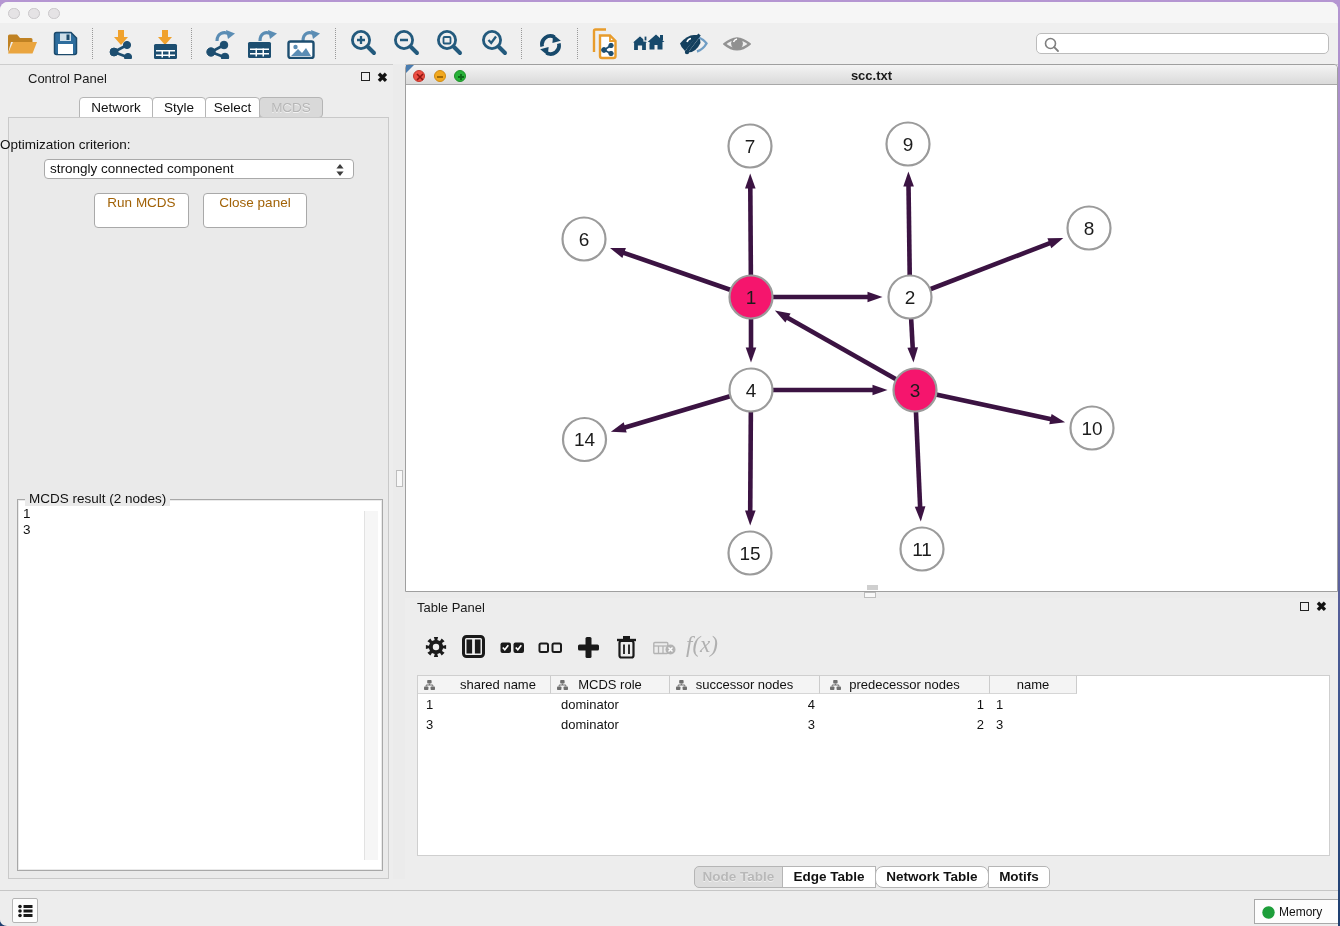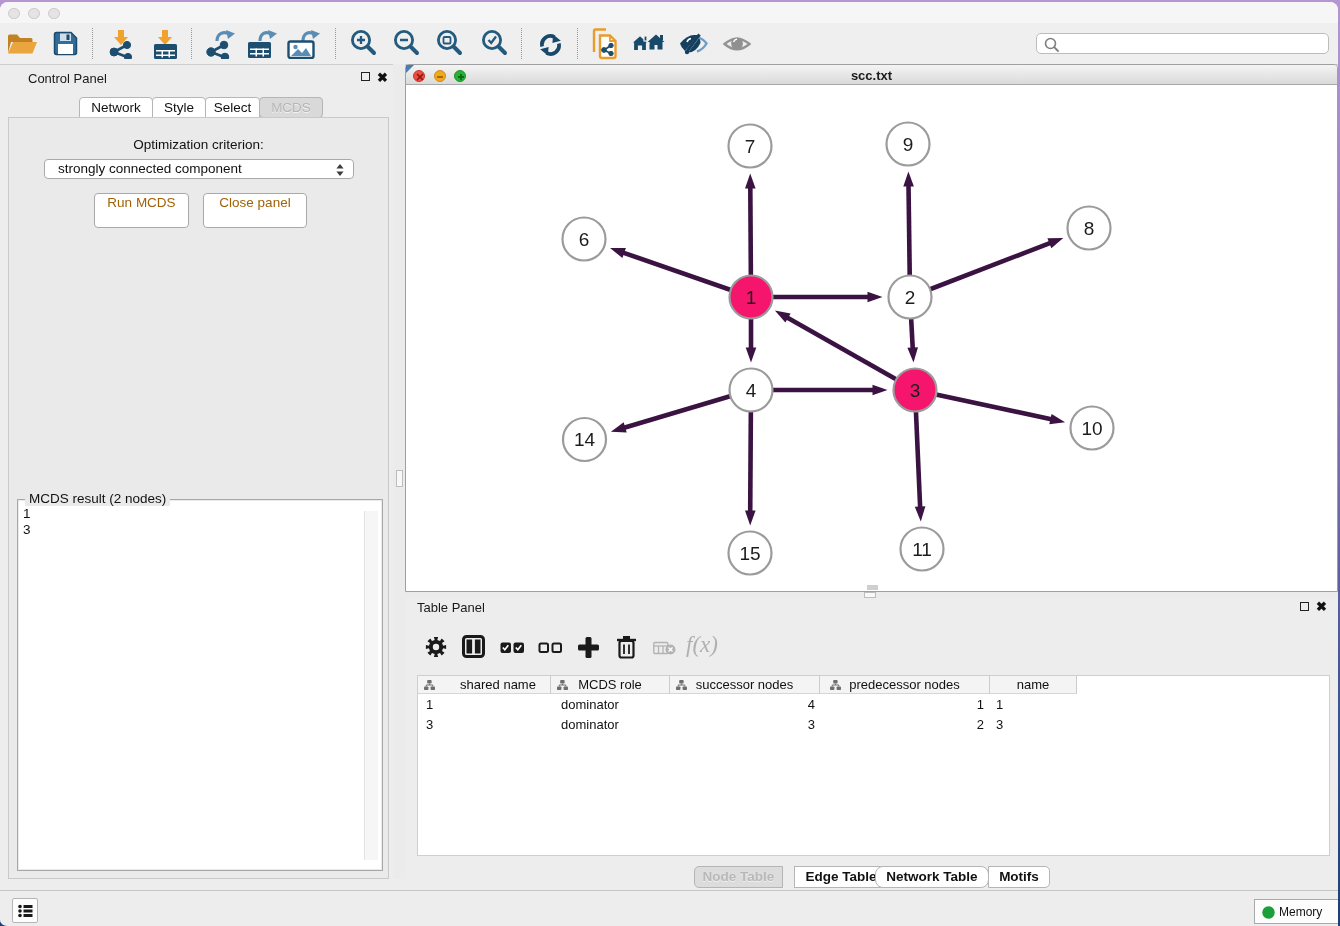--- a/index.html
+++ b/index.html
@@ -12,22 +12,22 @@
 .tl { position:absolute; top:5.5px; width:11.5px; height:11.5px; border-radius:50%; background:#e5e3e5; border:1px solid #c9c7c9; }
 #wtitle { position:absolute; top:3px; left:0; width:100%; text-align:center; font-size:13px; font-weight:700; color:#acacac; }
 #toolbar { position:absolute; left:0; top:23px; width:100%; height:42px; background:#efefef; border-bottom:1px solid #cdcdcd; }
 .tsep { position:absolute; top:5px; height:31px; width:0; border-left:1px dotted #999; }
 #searchbox { position:absolute; left:1036px; top:10px; width:293px; height:21px; background:#fff; border:1.5px solid #bcbcbc; border-radius:5px; }
 #cpanel-title { position:absolute; left:28px; top:71px; font-size:13px; color:#1a1a1a; }
 .sqico { position:absolute; width:9px; height:9px; border:1.6px solid #222; }
 .xico { position:absolute; font-size:13px; font-weight:700; color:#111; line-height:12px; }
 .tab { position:absolute; top:97px; height:21px; background:#fff; border:1px solid #b5b5b5; border-radius:4px 4px 0 0; font-size:13.5px; color:#111; text-align:center; line-height:19px; }
 #cp-content { position:absolute; left:8px; top:117px; width:381px; height:762px; background:#eaeaea; border:1px solid #c9c9c9; }
-#opt-label { position:absolute; left:0; top:137px; width:397px; text-align:center; font-size:13.5px; color:#111; }
-#combo { position:absolute; left:44px; top:159px; width:310px; height:20px; background:#fff; border:1.3px solid #a9a9a9; border-radius:4px; font-size:13.5px; color:#111; line-height:18px; padding-left:13px; }
+#opt-label { position:absolute; left:0; top:137px; width:397px; font-size:13.5px; color:#111; }
+#combo { position:absolute; left:44px; top:159px; width:310px; height:20px; background:#fff; border:1.3px solid #a9a9a9; border-radius:4px; font-size:13.5px; color:#111; line-height:18px; padding-left:5px; }
 .btn { position:absolute; top:193px; height:35px; background:#fff; border:1.3px solid #a9a9a9; border-radius:4px; font-size:13.5px; color:#a16207; text-align:center; line-height:18px; }
 #grpbox { position:absolute; left:17px; top:499px; width:366px; height:372px; border:1px solid #a8a8a8; }
 #grpbox-inner { position:absolute; left:1px; top:1px; width:362px; height:368px; background:#fff; }
 #grp-scroll { position:absolute; right:3px; top:10px; width:14px; height:349px; background:#f6f6f6; border-left:1px solid #e2e2e2; }
 #grp-label { position:absolute; left:25px; top:491px; background:#eaeaea; padding:0 4px; font-size:13.5px; color:#111; }
 #vdivider { position:absolute; left:393px; top:64px; width:12px; height:815px; background:#ebebeb; }
 #vhandle { position:absolute; left:396px; top:470px; width:7px; height:17px; background:#f8f8f8; border:1px solid #bdbdbd; }
 #netframe { position:absolute; left:405px; top:64px; width:933px; height:528px; border:1px solid #9f9f9f; border-radius:4px 4px 0 0; background:#fff; }
 #nettitle { position:absolute; left:0; top:0; width:100%; height:20px; background:linear-gradient(180deg,#f4f4f4,#dadada); border-bottom:1px solid #a8a8a8; border-radius:4px 4px 0 0; }
 .light { position:absolute; top:5px; width:12px; height:12px; border-radius:50%; }
@@ -370,21 +370,21 @@
   <div class="td" style="left:252px;top:21px;width:145px;text-align:right">4</div>
   <div class="td" style="left:402px;top:21px;width:164px;text-align:right">1</div>
   <div class="td" style="left:578px;top:21px">1</div>
   <div class="td" style="left:8px;top:41px">3</div>
   <div class="td" style="left:143px;top:41px">dominator</div>
   <div class="td" style="left:252px;top:41px;width:145px;text-align:right">3</div>
   <div class="td" style="left:402px;top:41px;width:164px;text-align:right">2</div>
   <div class="td" style="left:578px;top:41px">3</div>
 </div>
 <div class="btab" style="left:694px;width:89px;background:#dcdcdc;color:#b8b8b8;text-shadow:0 1px 0 #f0f0f0;border-radius:5px 0 0 5px;">Node Table</div>
-<div class="btab" style="left:782px;width:94px;background:#fff;color:#111;margin-left:12px;">Edge Table</div>
+<div class="btab" style="left:782px;width:94px;background:#fff;color:#111;">Edge Table</div>
 <div class="btab" style="left:875px;width:114px;background:#fff;color:#111;border-radius:8px;">Network Table</div>
 <div class="btab" style="left:988px;width:62px;background:#fff;color:#111;border-radius:0 5px 5px 0;">Motifs</div>
 <div id="statusbar">
   <div id="listbtn">
     <svg class="abs" style="left:5px;top:5px" width="15" height="14">
       <circle cx="2" cy="2.5" r="1.8" fill="#1a1a1a"></circle>
             <rect x="5.5" y="1" width="9" height="3" fill="#1a1a1a"></rect>
       <circle cx="2" cy="7" r="1.8" fill="#1a1a1a"></circle>
             <rect x="5.5" y="5.5" width="9" height="3" fill="#1a1a1a"></rect>
       <circle cx="2" cy="11.5" r="1.8" fill="#1a1a1a"></circle>

